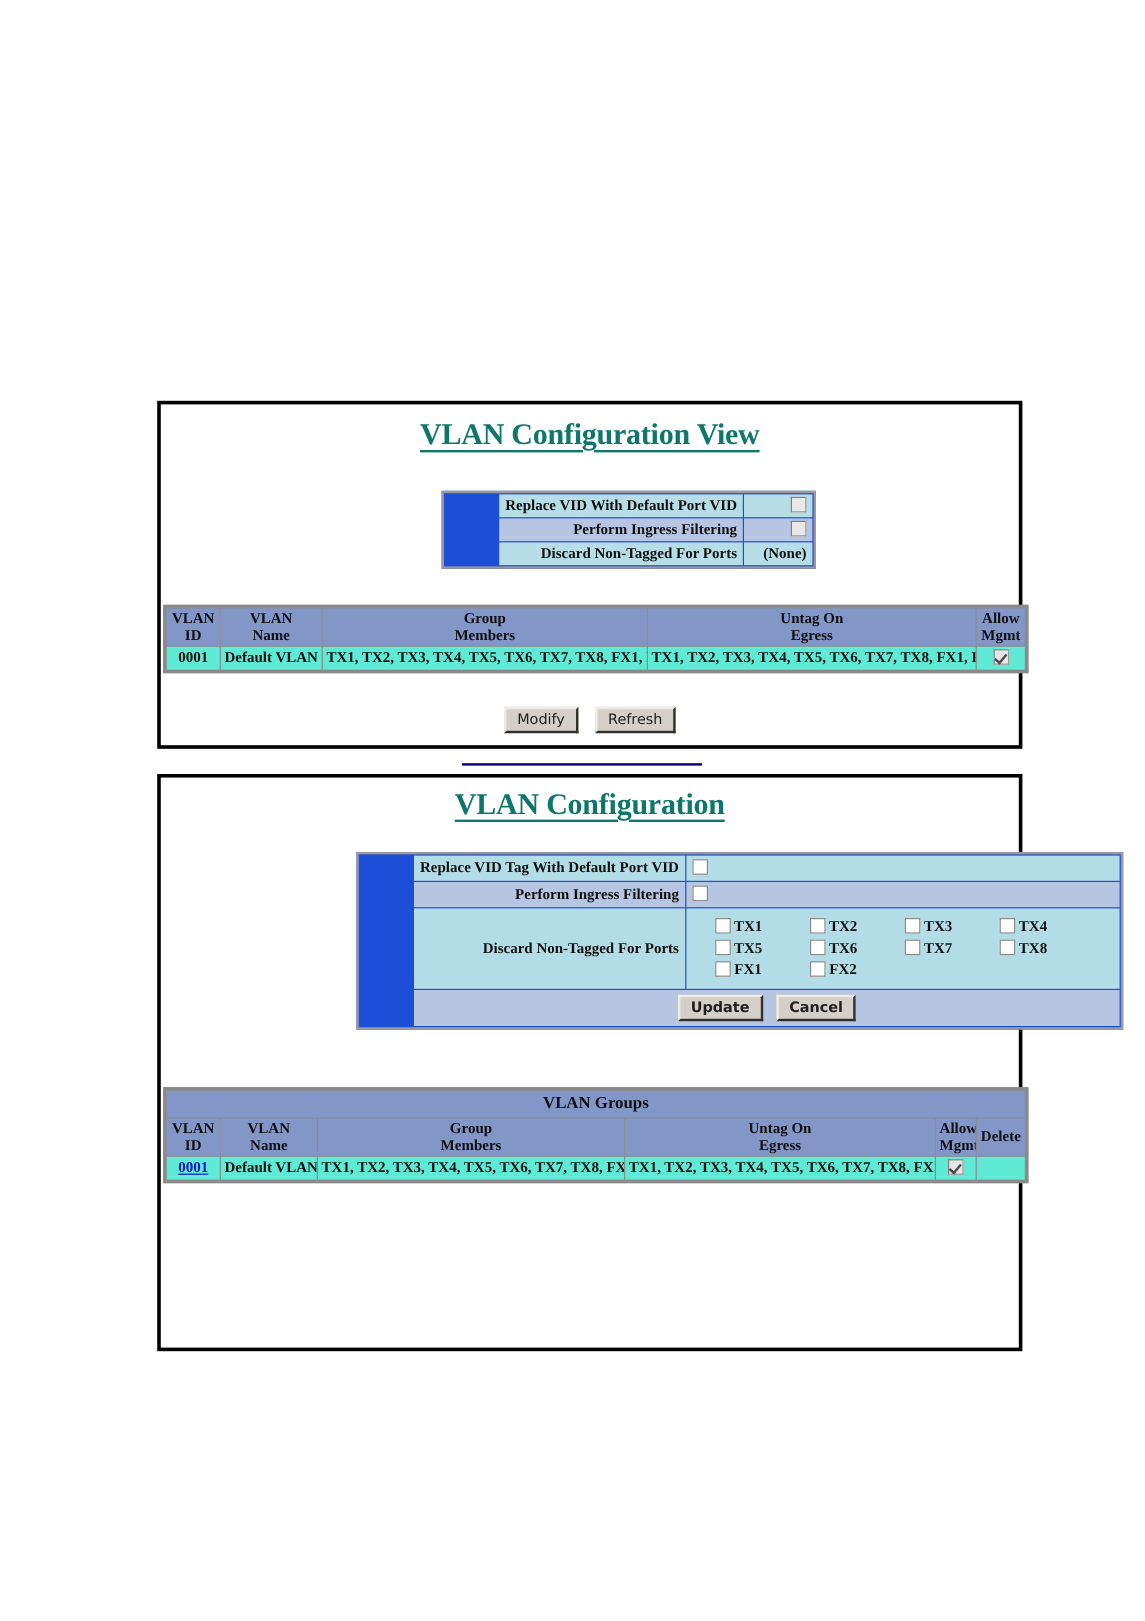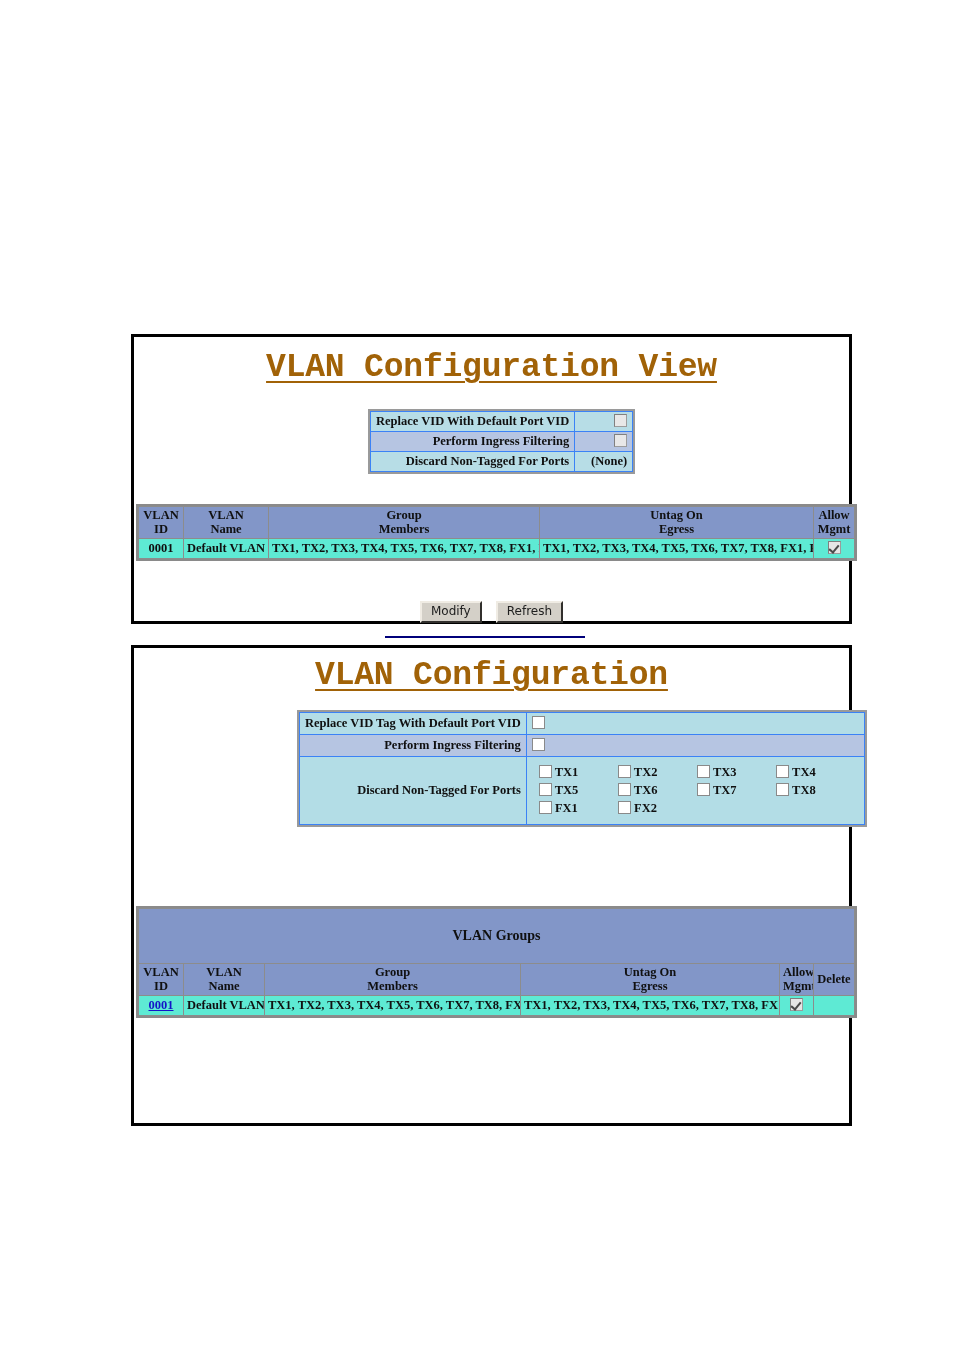--- a/index.html
+++ b/index.html
@@ -15,39 +15,40 @@
     position:absolute;
     background:#ffffff;
     border:3px solid #000000;
     box-sizing:border-box;
   }
   #panel-view{left:131px;top:334px;width:721px;height:290px;}
   #panel-config{left:131px;top:645px;width:721px;height:481px;}
 
   .title{
     text-align:center;
-    font-family:Liberation Mono, monospace;
+    font-family:Liberation Serif, serif;
     font-weight:bold;
-    font-size:33px;
-    color:#a16207;
+    font-size:25px;
+    color:#0f766e;
     letter-spacing:-0.2px;
     text-decoration:underline;
     text-underline-offset:5px;
     text-decoration-thickness:2px;
     margin:0;
     padding-top:12px;
   }
   #panel-config .title{padding-top:9px;}
 
   
   table{border-collapse:separate;border-spacing:0;}
   .tbl{
     border:2px solid #9a9a9a;
     border-spacing:1px;
-    background:#3b82f6;
+    background:#1d4ed8;
+    padding-left:45px;
   }
   .tbl td{
     background:#b7d7e3;
     font-size:12.5px;
     font-weight:bold;
     color:#101010;
     padding:2px 5px;
     white-space:nowrap;
   }
 
@@ -102,21 +103,21 @@
     margin-left:12px;
   }
   .grid th{
     background:#8296c8;
     font-weight:bold;
     line-height:1.08;
   }
   .grid td{background:#5eead4;font-weight:bold;}
   .grid tr.addrow td{background:#b3c3e0;height:24px;}
   .grid .groupbar{
-    background:#8296c8;font-weight:bold;font-size:14px;padding:19px;
+    background:#8296c8;font-weight:bold;font-size:14px;padding:3px;
   }
 
   #grid-view{position:absolute;left:2px;top:167px;width:713px;}
   #grid-config{position:absolute;left:2px;top:258px;width:713px;}
 
   .vidlink{color:#1414c8;text-decoration:underline;font-weight:bold;}
 
   
   .btn{
     display:inline-block;
@@ -126,39 +127,39 @@
     background:#d4d0c8;
     border:2px outset #f0ece4;
     border-right-color:#85817a;
     border-bottom-color:#85817a;
     padding:1px 9px 2px 9px;
     line-height:15px;
     box-sizing:border-box;
   }
   .btnrow{position:absolute;width:100%;text-align:center;}
   #btnrow-view{top:252px;left:0;}
-  #btnrow-view .btn{margin:12px 5px;}
+  #btnrow-view .btn{margin:0 5px;}
   #btnrow-config{top:388px;left:0;}
   #btnrow-config .btn{margin:0 5px;}
 
   
   #settings-config{position:absolute;left:163px;top:62px;width:395px;}
   #settings-config td{padding:3px 5px;}
   #settings-config td.lbl{
     text-align:right;background:#b3dde6;width:200px;
   }
   #settings-config tr.alt td.lbl{background:#b6c5e2;}
   #settings-config td.val{background:#b3dde6;text-align:left;}
   #settings-config tr.alt td.val{background:#b6c5e2;}
   #settings-config td.ports{background:#b3dde6;text-align:left;padding:5px 8px;}
   #settings-config td.lbl-ports{background:#b3dde6;text-align:right;}
   .portcell{
     display:inline-block;width:76px;font-size:12.5px;font-weight:bold;
   }
-  .portline{margin:3px 4px;}
+  .portline{margin:3px 16px;}
   #settings-config td.btnbar{
     background:#b6c5e2;text-align:center;padding:4px;
   }
   #settings-config td.btnbar .btn{margin:0 4px;}
 
   
   #separator{
     position:absolute;left:385px;top:636px;width:200px;height:2px;
     background:#00007a;
   }
@@ -276,20 +277,26 @@
             <span class="portcell"><span class="cb white"></span> <span>TX6</span></span>
             <span class="portcell"><span class="cb white"></span> <span>TX7</span></span>
             <span class="portcell"><span class="cb white"></span> <span>TX8</span></span>
           </div>
           <div class="portline">
             <span class="portcell"><span class="cb white"></span> <span>FX1</span></span>
             <span class="portcell"><span class="cb white"></span> <span>FX2</span></span>
           </div>
         </td>
       </tr>
+      <tr>
+        <td class="btnbar" colspan="2">
+          <span class="btn">Update</span>
+          <span class="btn">Cancel</span>
+        </td>
+      </tr>
     </tbody>
       </table>
 
     <table class="grid" id="grid-config">
       <colgroup>
         <col style="width:44px">
           <col style="width:80px">
           <col style="width:255px">
         <col style="width:258px">
           <col style="width:33px">

